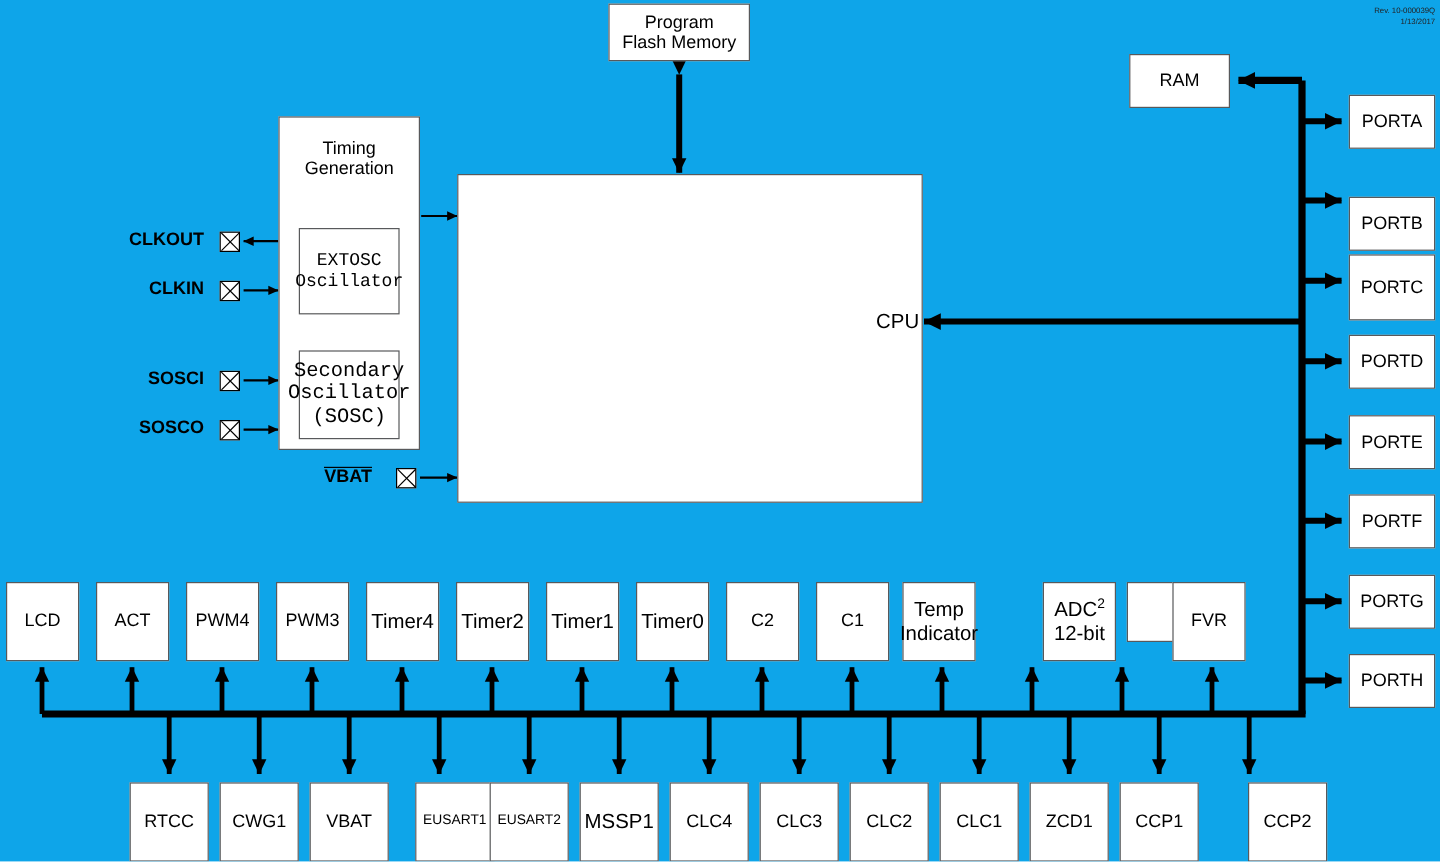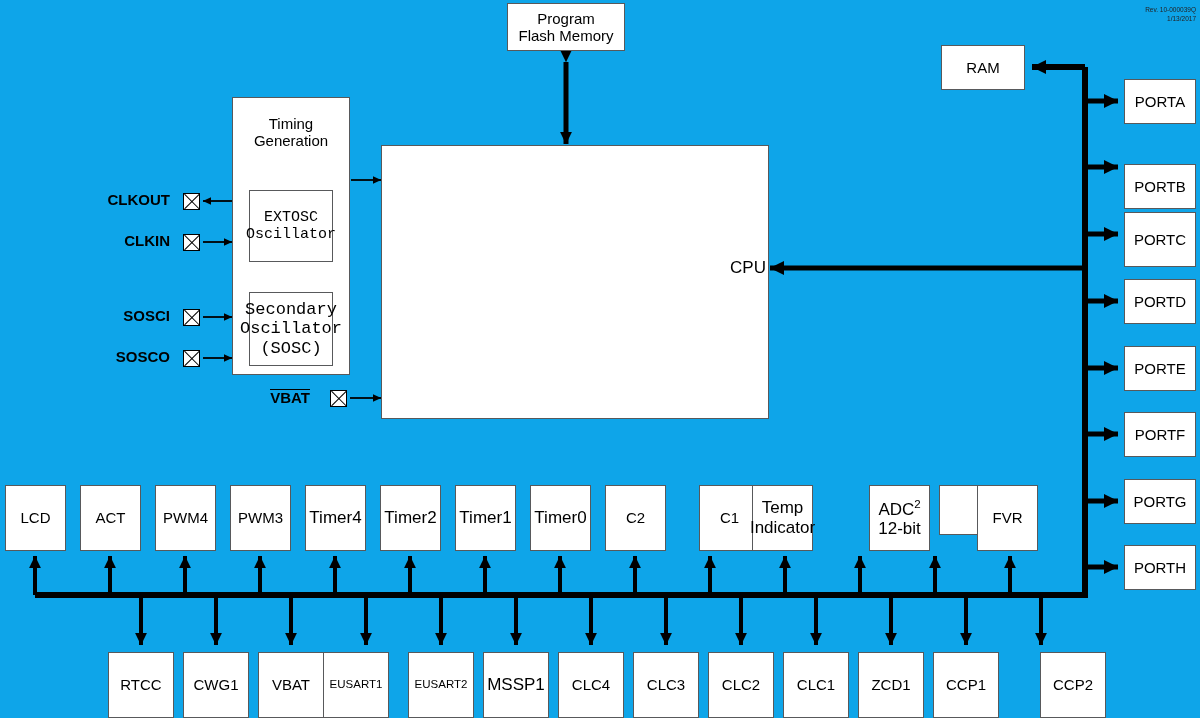--- a/index.html
+++ b/index.html
@@ -283,21 +283,21 @@
   </div>
   <div class="blk med" style="left:455px; top:485px; width:61px; height:66px;">
     <span class="lbl">Timer1</span>
   </div>
   <div class="blk med" style="left:530px; top:485px; width:61px; height:66px;">
     <span class="lbl">Timer0</span>
   </div>
   <div class="blk" style="left:605px; top:485px; width:61px; height:66px;">
     <span class="lbl">C2</span>
   </div>
-  <div class="blk" style="left:680px; top:485px; width:61px; height:66px;margin-left:19px;">
+  <div class="blk" style="left:680px; top:485px; width:61px; height:66px;">
     <span class="lbl">C1</span>
   </div>
   <div class="blk med" style="left:752px; top:485px; width:61px; height:66px;">
     <span class="lbl">
       <span>Temp</span><br>
       <span>Indicator</span>
     </span>
   </div>
   <div class="blk med" style="left:869px; top:485px; width:61px; height:66px;text-align:right;">
     <span class="lbl">
@@ -314,21 +314,21 @@
 
   <div class="blk" style="left:108px; top:652px; width:66px; height:66px;">
     <span class="lbl">RTCC</span>
   </div>
   <div class="blk" style="left:183px; top:652px; width:66px; height:66px;">
     <span class="lbl">CWG1</span>
   </div>
   <div class="blk" style="left:258px; top:652px; width:66px; height:66px;">
     <span class="lbl">VBAT</span>
   </div>
-  <div class="blk small" style="left:323px; top:652px; width:66px; height:66px;">
+  <div class="blk small" style="left:346px; top:652px; width:66px; height:66px;">
     <span class="lbl">EUSART1</span>
   </div>
   <div class="blk small" style="left:408px; top:652px; width:66px; height:66px;">
     <span class="lbl">EUSART2</span>
   </div>
   <div class="blk med" style="left:483px; top:652px; width:66px; height:66px;">
     <span class="lbl">MSSP1</span>
   </div>
   <div class="blk" style="left:558px; top:652px; width:66px; height:66px;">
     <span class="lbl">CLC4</span>

